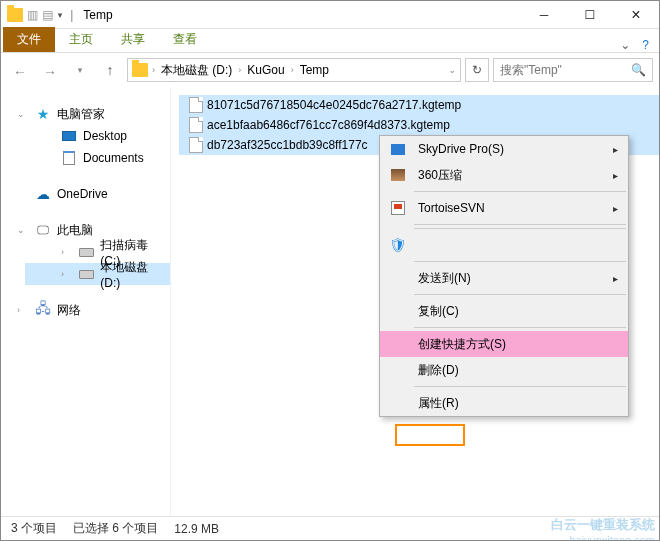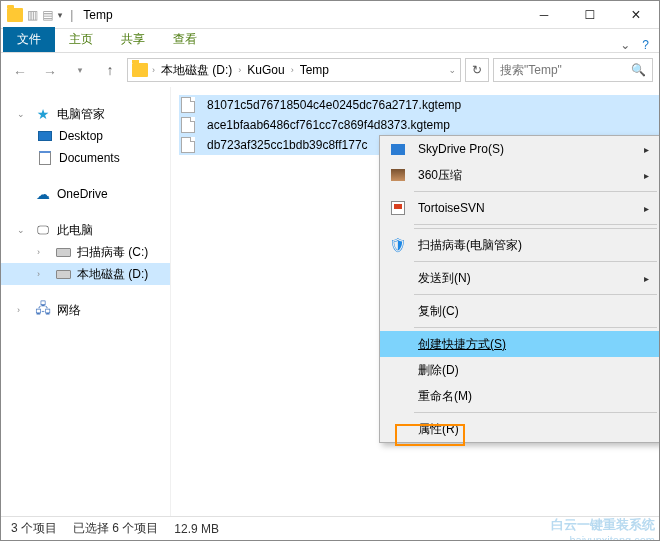--- a/index.html
+++ b/index.html
@@ -6,58 +6,58 @@
 body { background:#fff; width:660px; height:541px; overflow:hidden; position:relative; border:1px solid #888; }
 .titlebar { height:28px; background:#fff; display:flex; align-items:center; padding-left:6px; border-bottom:1px solid #e0e0e0; }
 .titlebar .qat { display:flex; gap:4px; align-items:center; }
 .titlebar .folder-ico { width:16px; height:14px; background:#ffc833; border-radius:1px; position:relative; }
 .titlebar .folder-ico:before { content:""; position:absolute; top:-3px; left:0; width:7px; height:3px; background:#ffc833; border-radius:1px 1px 0 0; }
 .titlebar .sep { color:#888; margin:0 4px; }
 .titlebar .title { margin-left:6px; }
 .winbtns { margin-left:auto; display:flex; }
 .winbtns div { width:46px; height:28px; display:flex; align-items:center; justify-content:center; color:#222; }
 .ribbon-tabs { height:24px; display:flex; align-items:flex-end; padding-left:2px; border-bottom:1px solid #ddd; }
-.ribbon-tabs .file { background:#0369a1; color:#fff; padding:4px 14px; }
+.ribbon-tabs .file { background:#a16207; color:#fff; padding:4px 14px; }
 .ribbon-tabs .tab { padding:4px 14px; color:#4d7c0f; }
 .ribbon-tabs .collapse { margin-left:auto; display:flex; gap:12px; padding-right:10px; color:#666; }
 .addr { height:34px; display:flex; align-items:center; padding:0 6px; gap:4px; }
 .navbtn { width:26px; height:26px; border:none; background:#fff; color:#888; display:flex; align-items:center; justify-content:center; font-size:14px; }
 .navbtn.blue { color:#555; }
 .addrbar { flex:1; height:24px; border:1px solid #ccc; display:flex; align-items:center; padding:0 4px; gap:4px; }
 .addrbar .miniicon { width:16px; height:14px; background:#ffc833; border-radius:1px; position:relative; }
 .addrbar .miniicon:before { content:""; position:absolute; top:-3px; left:0; width:7px; height:3px; background:#ffc833; }
 .addrbar .crumb { padding:0 2px; }
 .addrbar .chev { color:#888; font-size:9px; }
 .refresh { width:24px; height:24px; border:1px solid #ccc; display:flex; align-items:center; justify-content:center; color:#555; }
 .search { width:160px; height:24px; border:1px solid #ccc; display:flex; align-items:center; padding:0 6px; color:#777; }
 .search .mag { margin-left:auto; }
 .main { display:flex; height:430px; }
 .nav { width:170px; border-right:1px solid #f0f0f0; padding-top:16px; }
 .nav .grp { margin-bottom:14px; }
 .nav .item { height:22px; display:flex; align-items:center; padding-left:16px; gap:6px; }
-.nav .item.sub { padding-left:36px; }
+.nav .item.sub { padding-left:36px;margin-left:24px; }
 .nav .item.sel { background:#cce8ff; }
 .nav .ico { width:16px; height:16px; display:flex; align-items:center; justify-content:center; }
 .nav .star { color:#22a0d6; font-size:14px; }
 .nav .desktop { background:#2078c8; width:14px; height:10px; border:1px solid #1560a0; }
 .nav .docs { background:#fff; width:12px; height:14px; border:1px solid #888; border-top:2px solid #5a8fd6; }
 .nav .drive { width:15px; height:9px; background:#d0d0d0; border:1px solid #888; border-radius:1px; }
 .nav .pc { color:#444; }
 .nav .cloud { color:#0a64a8; font-size:14px; }
 .nav .net { color:#4a7ac0; font-size:14px; }
 .nav .exp { width:12px; color:#888; font-size:9px; }
 .content { flex:1; padding-top:8px; padding-left:8px; position:relative; }
-.filerow { height:20px; display:flex; align-items:center; gap:12px; padding-left:2px; }
+.filerow { height:20px; display:flex; align-items:center; gap:4px; padding-left:10px; }
 .filerow.sel { background:#cce8ff; }
 .fileico { width:14px; height:16px; background:#fff; border:1px solid #aaa; position:relative; }
 .fileico:before { content:""; position:absolute; right:-1px; top:-1px; width:4px; height:4px; background:#fff; border-left:1px solid #aaa; border-bottom:1px solid #aaa; }
 .status { position:absolute; bottom:0; left:0; right:0; height:24px; border-top:1px solid #e0e0e0; display:flex; align-items:center; padding:0 10px; gap:16px; color:#333; font-size:11px; }
-.ctxmenu { position:absolute; left:378px; top:134px; width:281px; background:#f0f0f0; border:1px solid #b0b0b0; box-shadow:3px 3px 6px rgba(0,0,0,0.25); }
+.ctxmenu { position:absolute; left:378px; top:134px; width:250px; background:#f0f0f0; border:1px solid #b0b0b0; box-shadow:3px 3px 6px rgba(0,0,0,0.25); }
 .ctxmenu .mi { height:26px; display:flex; align-items:center; padding-left:38px; padding-right:10px; position:relative; }
-.ctxmenu .mi.hover { background:#7dd3fc;text-decoration:underline; }
+.ctxmenu .mi.hover { background:#f9a8d4; }
 .ctxmenu .mi .micon { position:absolute; left:10px; width:16px; height:16px; display:flex; align-items:center; justify-content:center; }
 .ctxmenu .mi .arrow { margin-left:auto; color:#333; font-size:10px; }
 .ctxmenu .sep { height:1px; background:#ccc; margin:3px 2px 3px 34px; }
 .highlight { position:absolute; border:2px solid #ff8c00; pointer-events:none; }
 .hl-delete { left:394px; top:423px; width:70px; height:22px; }
 .watermark { position:absolute; right:4px; bottom:6px; color:#b8daf0; font-size:13px; font-weight:bold; pointer-events:none;margin-top:16px; }
 .watermark2 { position:absolute; right:4px; bottom:-6px; color:#b8daf0; font-size:11px; pointer-events:none; }
 .sky { background:#2b7cd3; width:14px; height:11px; display:inline-block; }
 .zip { background:linear-gradient(#7a5230,#c89060); width:14px; height:12px; display:inline-block; }
 .svn { width:14px; height:14px; background:#fff; border:1px solid #888; position:relative; }
@@ -211,40 +211,36 @@
       <span class="micon">
         <span class="svn"></span>
       </span>
       <span>TortoiseSVN</span>
       <span class="arrow">▸</span>
     </div>
   <div class="sep"></div>
   <div class="sep"></div>
   <div class="mi">
       <span class="micon shield">🛡</span>
-      <span>扫描病毒(电脑管家)</span>
     </div>
   <div class="sep"></div>
   <div class="mi">
       <span>发送到(N)</span>
       <span class="arrow">▸</span>
     </div>
   <div class="sep"></div>
   <div class="mi">
       <span>复制(C)</span>
     </div>
   <div class="sep"></div>
   <div class="mi hover">
       <span>创建快捷方式(S)</span>
     </div>
   <div class="mi">
       <span>删除(D)</span>
-    </div>
-  <div class="mi">
-      <span>重命名(M)</span>
     </div>
   <div class="sep"></div>
   <div class="mi">
       <span>属性(R)</span>
     </div>
 </div>
 
 <div class="highlight hl-delete"></div>
 
 <div class="status">

